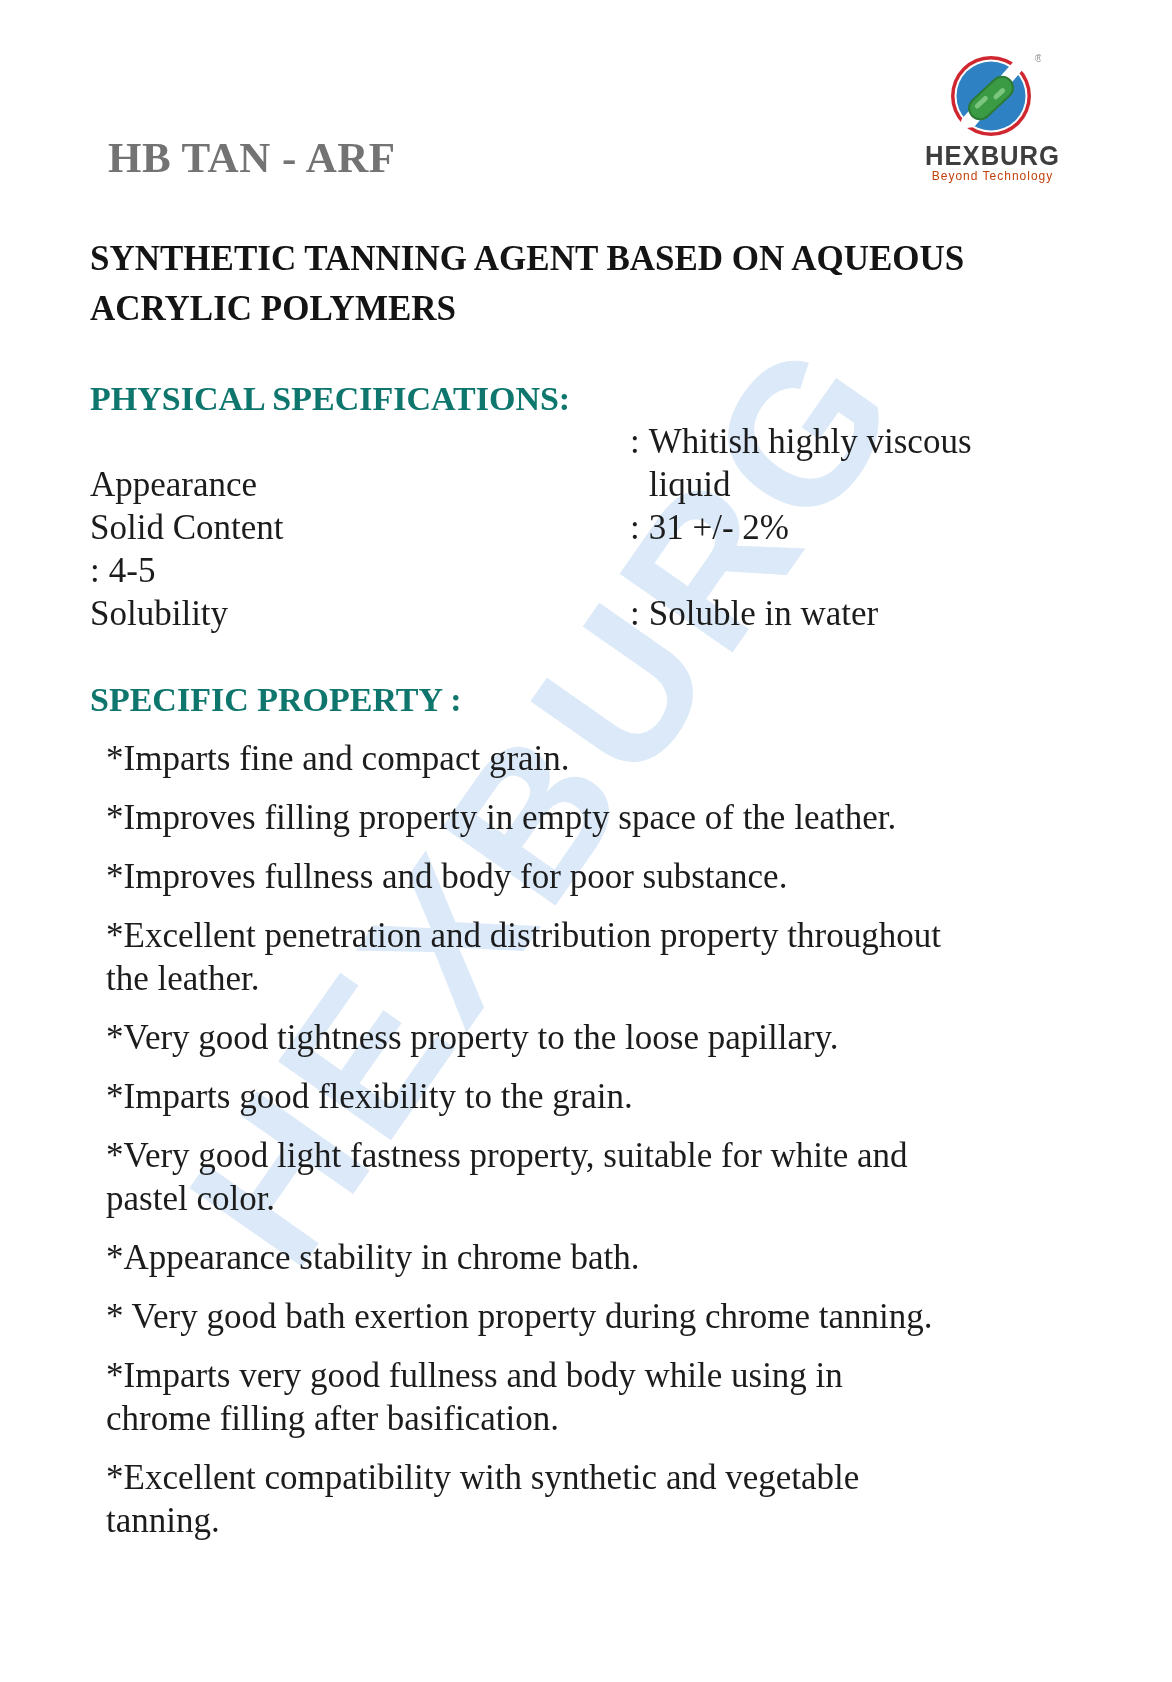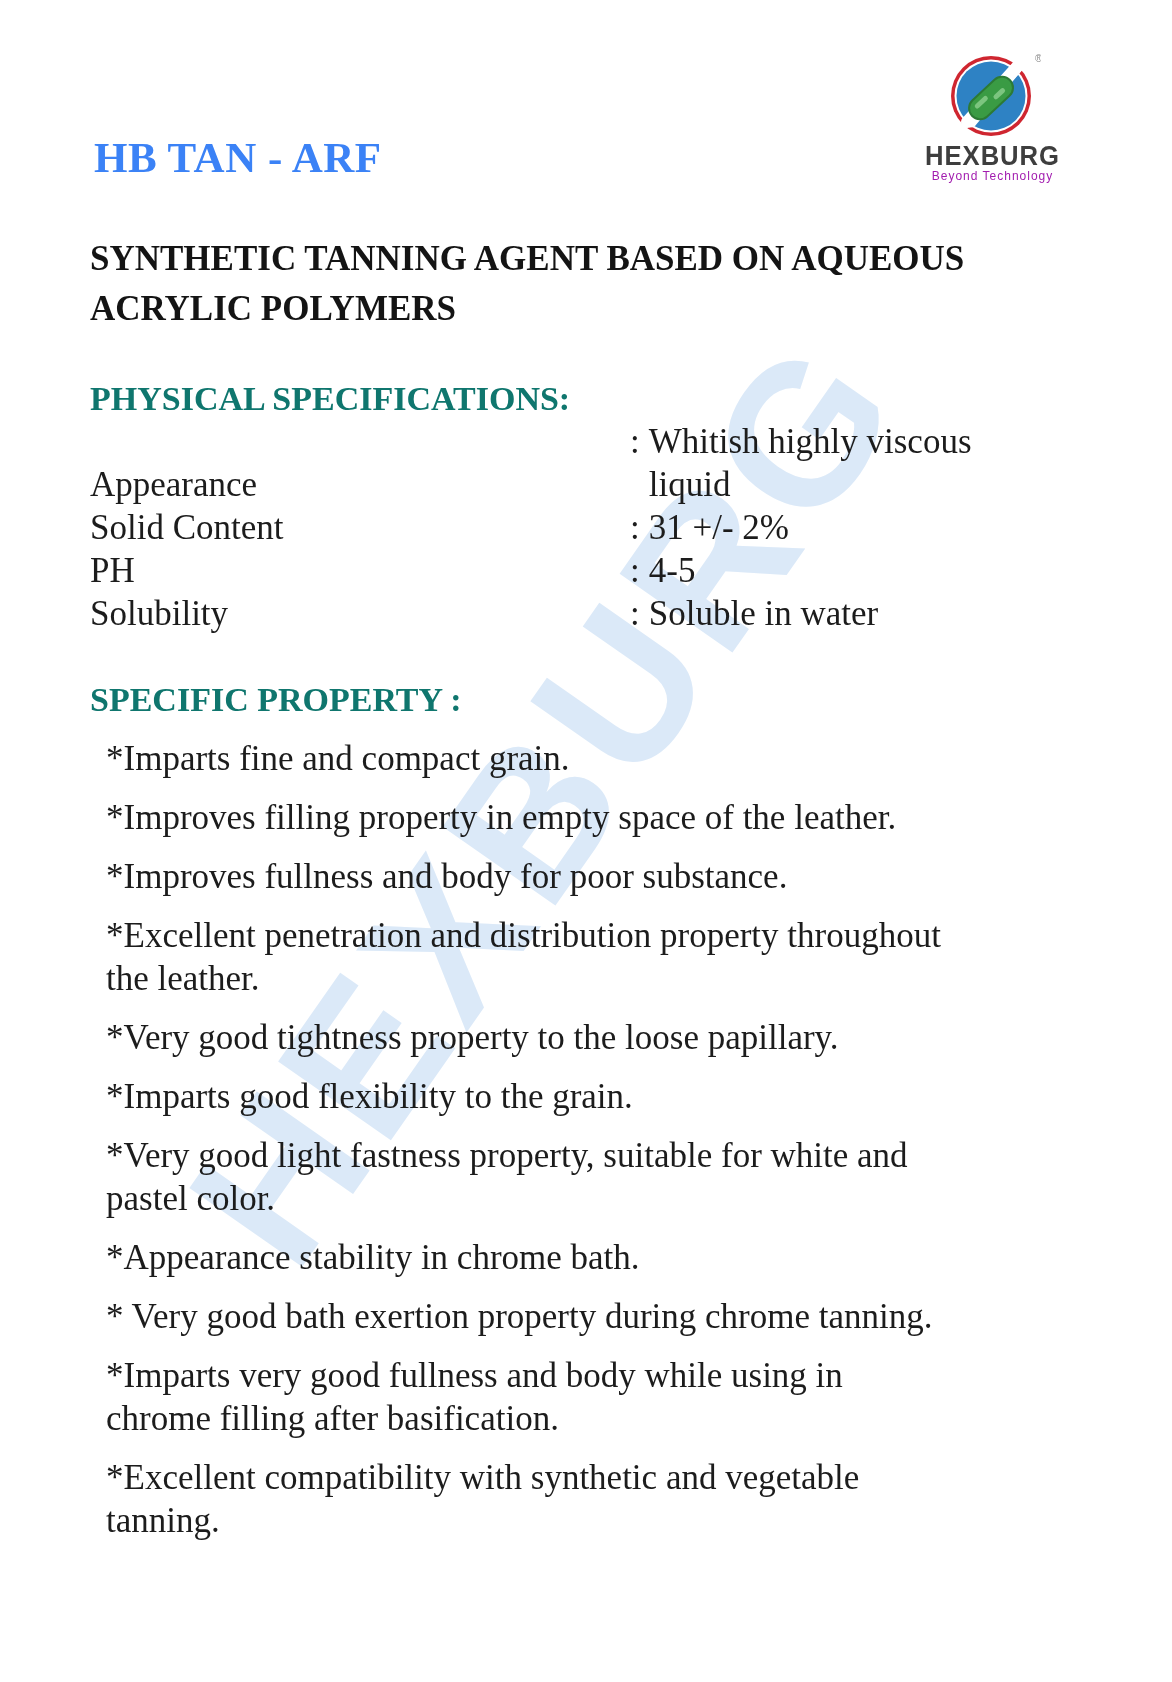--- a/index.html
+++ b/index.html
@@ -43,34 +43,34 @@
     letter-spacing:1px;
     color:#3e3e3e;
     transform:scaleX(0.95);
     margin-top:2px;
   }
   .logo-tagline{
     font-family:"Liberation Sans", sans-serif;
     font-size:12px;
     line-height:13px;
     letter-spacing:1px;
-    color:#a21caf;
+    color:#c2410c;
   }
   
   .content{
     position:absolute;
     left:90px;top:133px;width:895px;
     z-index:1;
   }
   .title{
     font-size:43px;
     line-height:49px;
     font-weight:bold;
-    color:#3b82f6;
-    margin:0 0 52px 4px;
+    color:#737373;
+    margin:0 0 52px 18px;
     letter-spacing:0.5px;
   }
   .subtitle{
     font-size:35px;
     line-height:50px;
     font-weight:bold;
     color:#141414;
     margin:0 0 44px 0;
   }
   .section-heading{
@@ -153,21 +153,20 @@
           </span>
       </div>
       <div class="spec-row">
         <span class="spec-label">Solid Content</span>
         <span class="spec-value">
             <span class="spec-colon">:</span>
             <span class="spec-vtext">31 +/- 2%</span>
           </span>
       </div>
       <div class="spec-row">
-        <span class="spec-label">PH</span>
         <span class="spec-value">
             <span class="spec-colon">:</span>
             <span class="spec-vtext">4-5</span>
           </span>
       </div>
       <div class="spec-row">
         <span class="spec-label">Solubility</span>
         <span class="spec-value">
             <span class="spec-colon">:</span>
             <span class="spec-vtext">Soluble in water</span>

